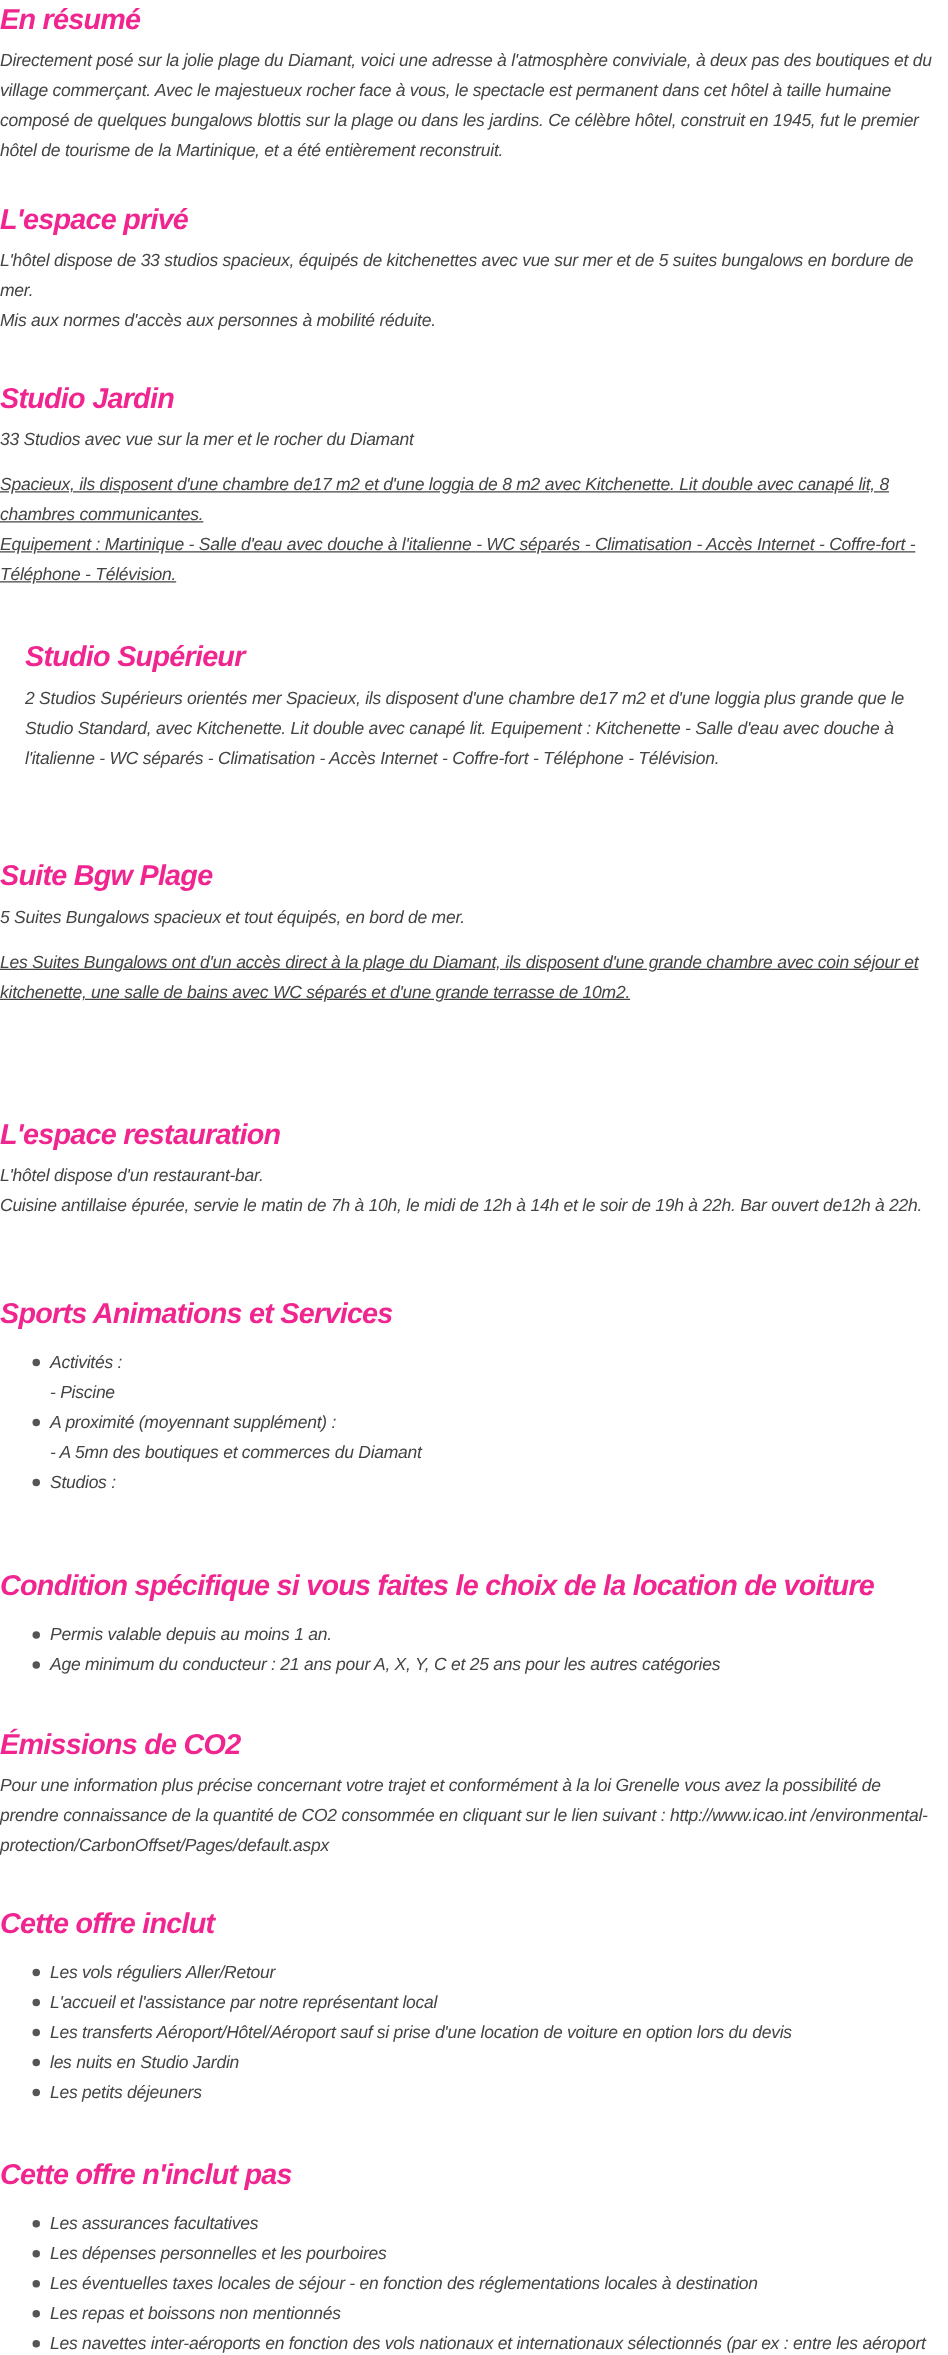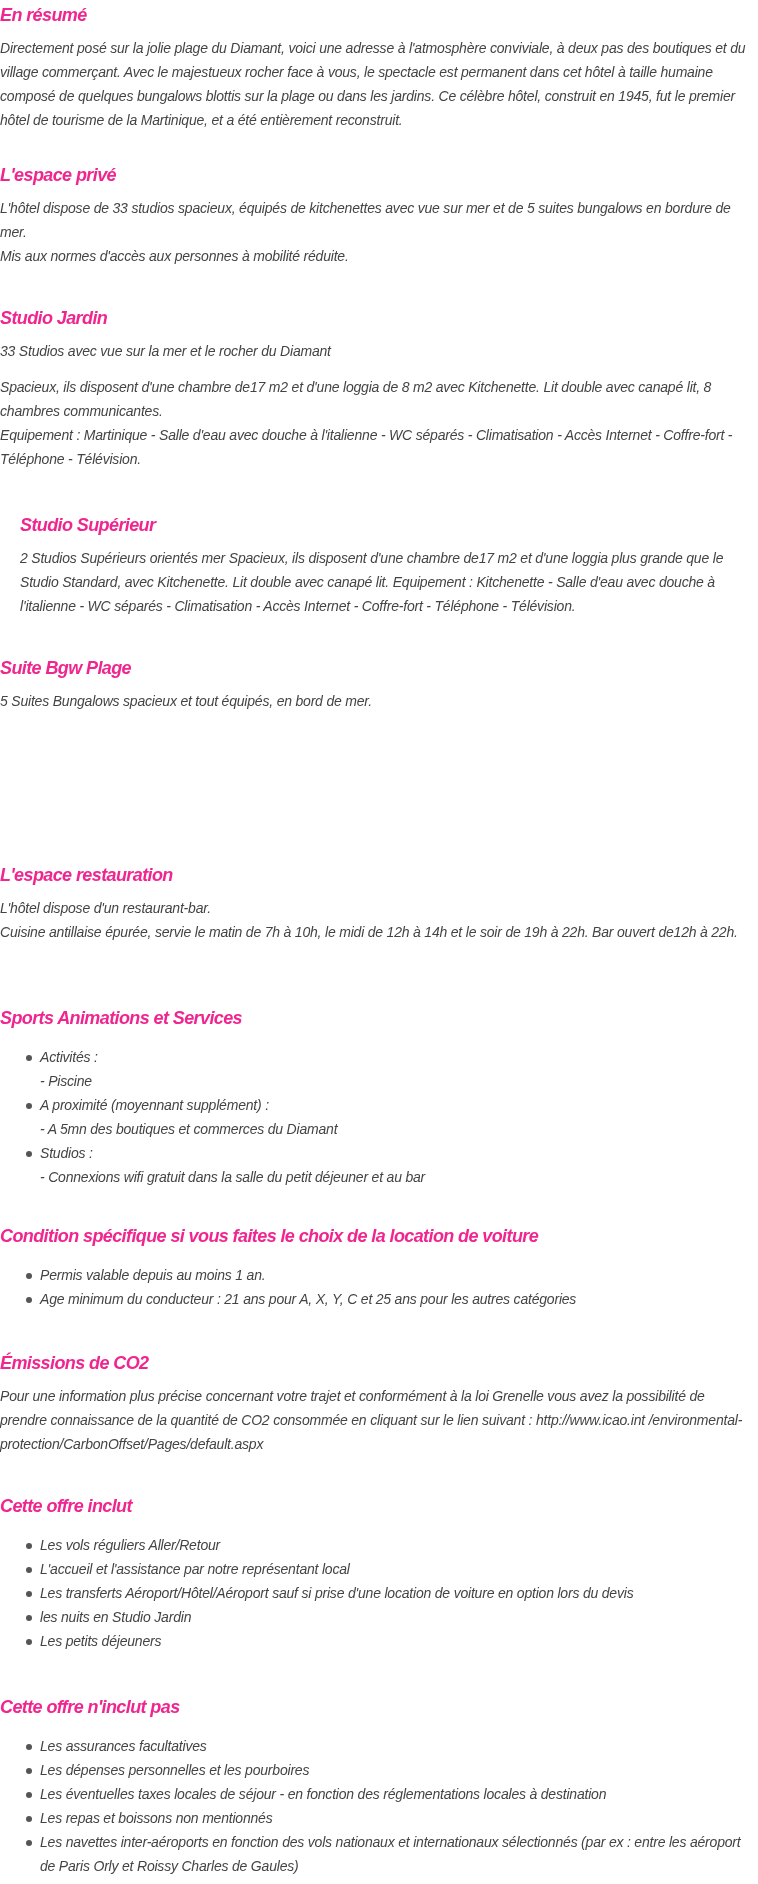--- a/index.html
+++ b/index.html
@@ -18,32 +18,32 @@
     }
     .page {
       padding: 0 4px 0 0;
     }
     .section {
       margin: 0;
     }
     h2.section-title {
       margin: 0;
       padding-top: 0;
-      font-size: 18px;
+      font-size: 23px;
       line-height: 30px;
       font-weight: bold;
       font-style: italic;
       color: #f0258f;
       letter-spacing: -0.6px;
     }
     .section + .section h2.section-title { margin-top: 0; }
     p {
       margin: 6px 0 0 0;
     }
-    p.gap { margin-top: 12px; }
+    p.gap { margin-top: 12px; text-decoration: underline; }
     ul.bullets {
       margin: 12px 0 0 0;
       padding-left: 40px;
       list-style: none;
     }
     ul.bullets li {
       position: relative;
     }
     ul.bullets li .bullet-dot {
       position: absolute;
@@ -52,21 +52,21 @@
       width: 6px;
       height: 6px;
       border-radius: 50%;
       background: #555555;
     }
     .sub-line { display: block; }
     .s-resume { height: 160px; }
     .s-prive { padding-top: 0; height: 143px; }
     .s-jardin { height: 207px; }
     .s-superieur { height: 143px; padding-left: 20px; }
-    .s-bgw { height: 207px; }
+    .s-bgw { height: 207px; margin-top: 32px; }
     .s-resto { height: 143px; }
     .s-sports { height: 218px; }
     .s-condition { height: 127px; }
     .s-co2 { height: 143px; }
     .s-inclut { height: 201px; }
     .s-exclut { }
   </style>
 </head>
 <body>
 
@@ -96,20 +96,21 @@
 
   <section class="section s-superieur">
     <h2 class="section-title">Studio Supérieur</h2>
     <p>2 Studios Supérieurs orientés mer Spacieux, ils disposent d'une chambre de17 m2 et d'une loggia plus grande que le Studio Standard, avec Kitchenette. Lit double avec canapé lit. Equipement : Kitchenette - Salle d'eau avec douche à l'italienne - WC séparés - Climatisation - Accès Internet - Coffre-fort - Téléphone - Télévision.</p>
   </section>
 
   <section class="section s-bgw">
     <h2 class="section-title">Suite Bgw Plage</h2>
     <p>5 Suites Bungalows spacieux et tout équipés, en bord de mer.</p>
     <p class="gap">
+      <span class="sub-line">Les Suites Bungalows ont d'un accès direct à la plage du Diamant, ils disposent d'une grande chambre avec coin séjour et kitchenette, une salle de bains avec WC séparés et d'une grande terrasse de 10m2.</span>
     </p>
   </section>
 
   <section class="section s-resto">
     <h2 class="section-title">L'espace restauration</h2>
     <p>
       <span class="sub-line">L'hôtel dispose d'un restaurant-bar.</span>
       <span class="sub-line">Cuisine antillaise épurée, servie le matin de 7h à 10h, le midi de 12h à 14h et le soir de 19h à 22h. Bar ouvert de12h à 22h.</span>
     </p>
   </section>
@@ -123,21 +124,20 @@
         <span class="sub-line">- Piscine</span>
       </li>
       <li>
         <span class="bullet-dot"></span>
         <span class="sub-line">A proximité (moyennant supplément) :</span>
         <span class="sub-line">- A 5mn des boutiques et commerces du Diamant</span>
       </li>
       <li>
         <span class="bullet-dot"></span>
         <span class="sub-line">Studios :</span>
-        <span class="sub-line">- Connexions wifi gratuit dans la salle du petit déjeuner et au bar</span>
       </li>
     </ul>
   </section>
 
   <section class="section s-condition">
     <h2 class="section-title">Condition spécifique si vous faites le choix de la location de voiture</h2>
     <ul class="bullets">
       <li>
         <span class="bullet-dot"></span>
         <span>Permis valable depuis au moins 1 an.</span>

